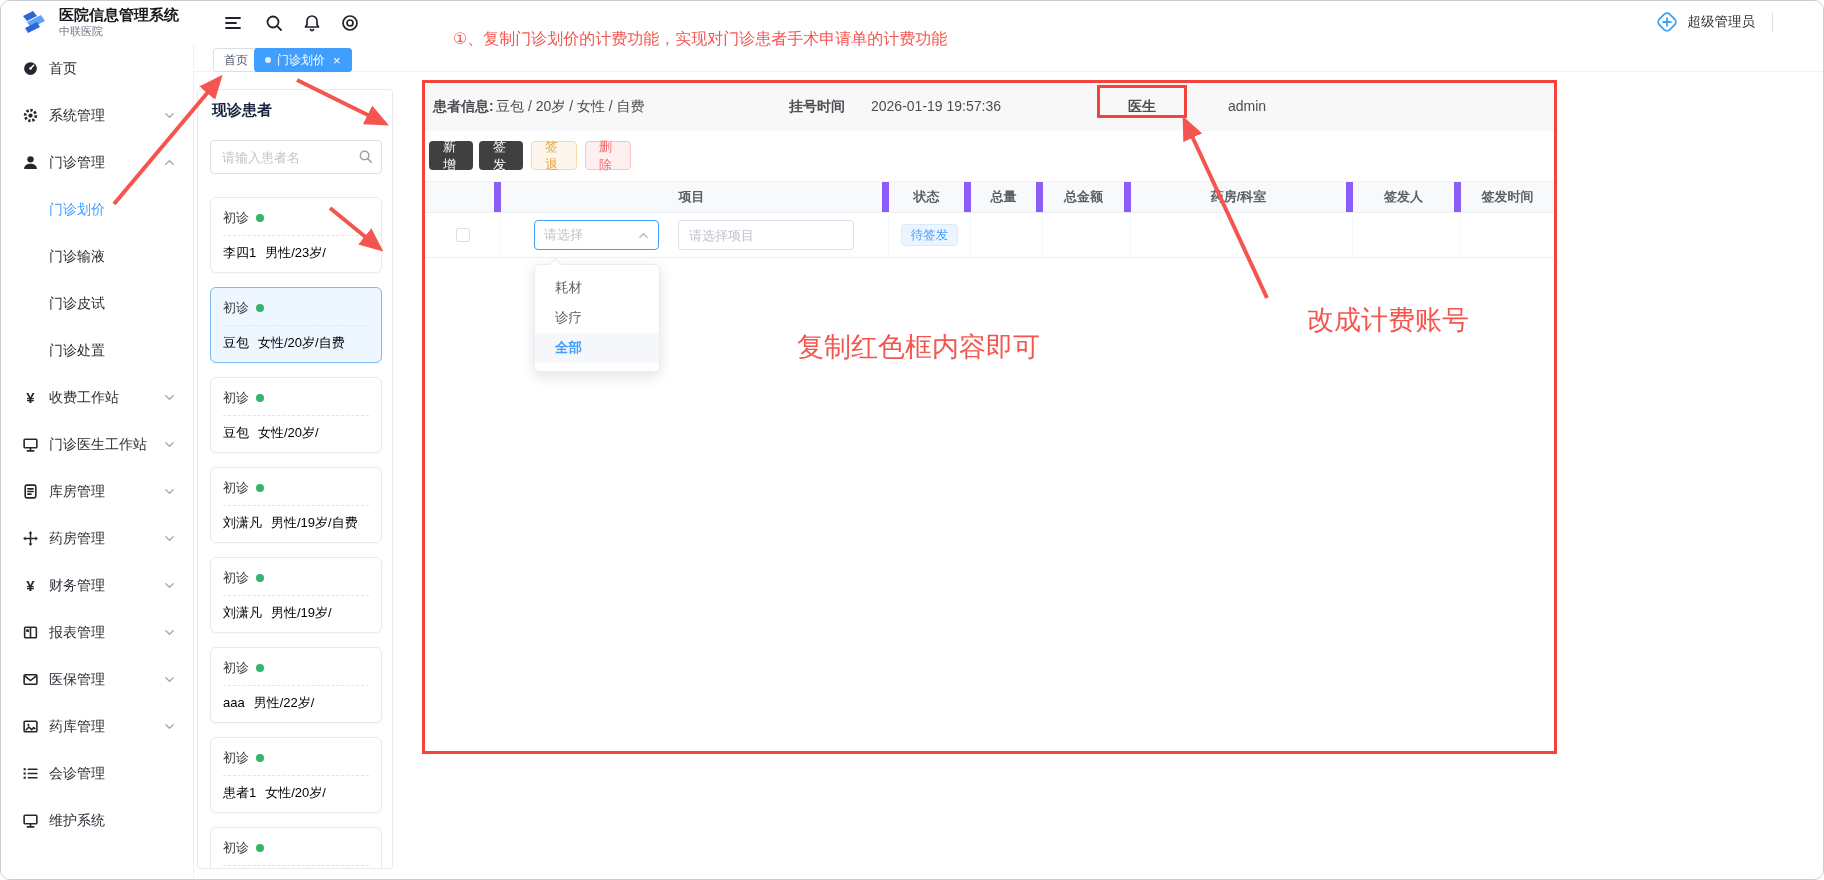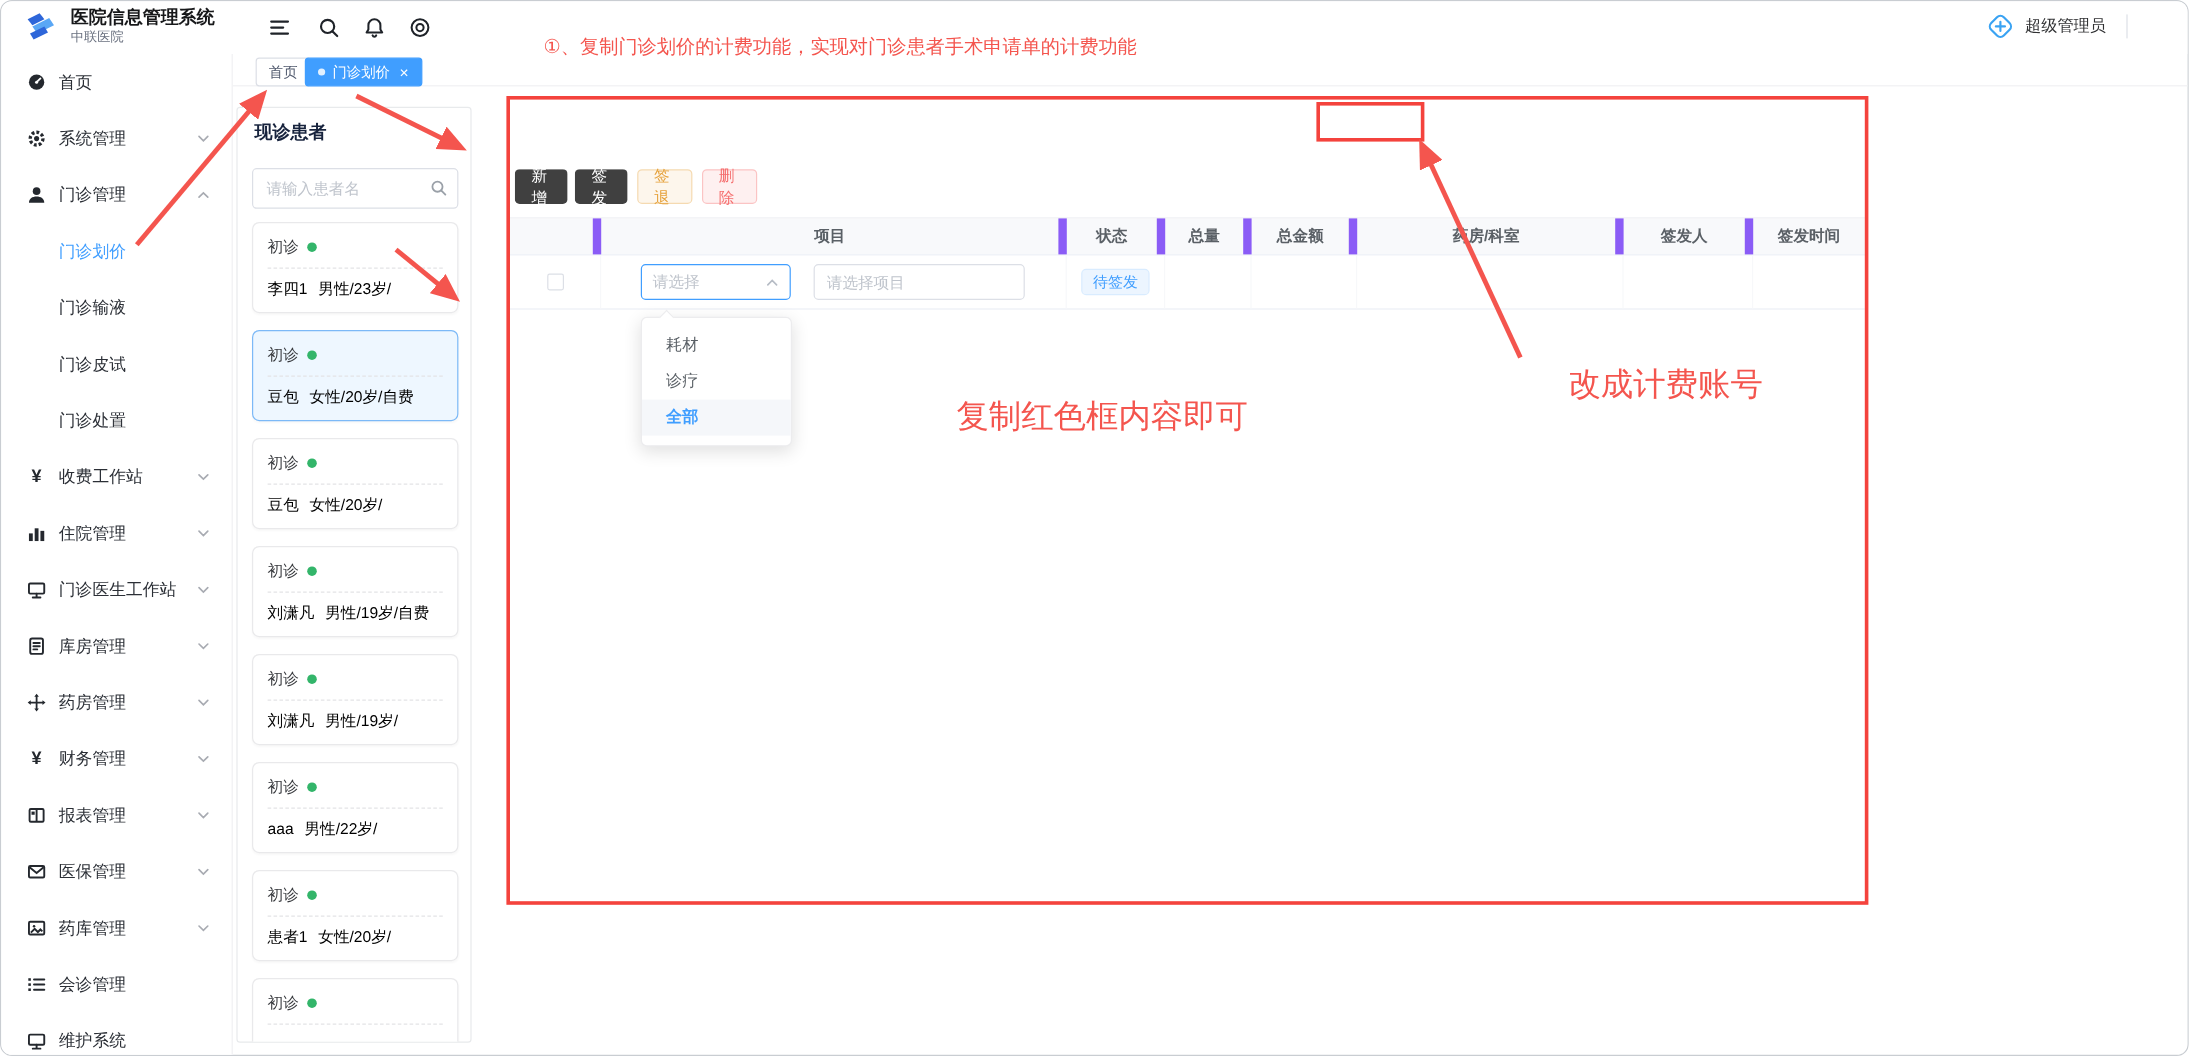--- a/index.html
+++ b/index.html
@@ -35,21 +35,21 @@
   .tab-dot { width:6px; height:6px; border-radius:50%; background:#fff; opacity:.85; }
   .tab-close { font-size:13px; line-height:1; margin-left:2px; }
 
   
   .ppanel { position:absolute; left:196px; top:88px; width:196px; height:780px; background:#fff; border:1px solid #e8eaec; border-radius:3px; overflow:hidden; }
   .ppanel-title { padding:11px 12px 0 14px; font-size:15px; font-weight:bold; color:#17233d; }
   .psearch { position:absolute; left:12px; top:50px; width:172px; height:34px; }
   .psearch input { width:100%; height:100%; border:1px solid #dcdfe6; border-radius:4px; padding:0 30px 0 11px; font-size:13px; color:#333; outline:none; font-family:inherit; }
   .psearch input::placeholder { color:#bfc4cc; }
   .psearch .sic { position:absolute; right:9px; top:9px; width:15px; height:15px; color:#9aa0a8; }
-  .pcard { position:absolute; left:12px; width:172px; height:76px; background:#fff; border:1px solid #e9e9eb; border-radius:6px; padding:11px 12px 0 12px; box-shadow:0 1px 2px rgba(0,0,0,.03); cursor:pointer; }
+  .pcard { position:absolute; left:12px; width:172px; height:76px; background:#fff; border:1px solid #e9e9eb; border-radius:6px; padding:11px 12px 0 12px; box-shadow:0 1px 2px rgba(0,0,0,.03); cursor:pointer;margin-top:12px; }
   .pcard.sel { border-color:#7cb9f7; background:#eef7ff; }
   .pc-top { display:flex; align-items:center; gap:7px; font-size:13px; color:#37393d; }
   .pc-dot { width:8px; height:8px; border-radius:50%; background:#33b56a; }
   .pc-div { border-top:1px dashed #e3e4e6; margin:8px 0 8px 0; }
   .pc-name { font-size:13px; color:#000000; white-space:nowrap; }
   .pc-meta { margin-left:9px; }
 
   
   .infobar { position:absolute; left:424px; top:82px; width:1129px; height:48px; background:#f8f8f9; }
   .infobar span { position:absolute; top:15px; font-size:14px; color:#4a4d52; white-space:nowrap; }
@@ -178,31 +178,20 @@
         <span>门诊处置</span>
       </div>
     <div class="s-item">
       <span class="ic" style="font-weight:bold;font-size:15px;line-height:17px;text-align:center;">¥</span>
       <span class="s-label">收费工作站</span>
       <svg class="chev" viewBox="0 0 12 12" fill="none" stroke="currentColor" stroke-width="1.5" stroke-linecap="round">
           <path d="M2 4l4 4 4-4"></path>
         </svg>
     </div>
     <div class="s-item">
-      <svg class="ic" viewBox="0 0 16 16" fill="currentColor">
-          <rect x="2" y="8" width="3" height="6"></rect>
-          <rect x="6.5" y="4" width="3" height="10"></rect>
-          <rect x="11" y="6" width="3" height="8"></rect>
-        </svg>
-      <span class="s-label">住院管理</span>
-      <svg class="chev" viewBox="0 0 12 12" fill="none" stroke="currentColor" stroke-width="1.5" stroke-linecap="round">
-          <path d="M2 4l4 4 4-4"></path>
-        </svg>
-    </div>
-    <div class="s-item">
       <svg class="ic" viewBox="0 0 16 16" fill="none" stroke="currentColor" stroke-width="1.5">
           <rect x="2" y="3" width="12" height="8" rx="1"></rect>
           <path d="M8 11v2.5 M5 14h6" stroke-linecap="round"></path>
         </svg>
       <span class="s-label">门诊医生工作站</span>
       <svg class="chev" viewBox="0 0 12 12" fill="none" stroke="currentColor" stroke-width="1.5" stroke-linecap="round">
           <path d="M2 4l4 4 4-4"></path>
         </svg>
     </div>
     <div class="s-item">
@@ -360,20 +349,28 @@
     </div>
     <div class="pcard" style="top:725px">
       <div class="pc-top">
           <span>初诊</span>
           <span class="pc-dot"></span>
         </div>
       <div class="pc-div"></div>
     </div>
   </div>
 
+  <div class="infobar">
+    <span class="ib-b" style="left:8px">患者信息:</span>
+    <span style="left:71px">豆包 / 20岁 / 女性 / 自费</span>
+    <span class="ib-b" style="left:364px">挂号时间</span>
+    <span style="left:446px">2026-01-19 19:57:36</span>
+    <span class="ib-b" style="left:703px">医生</span>
+    <span style="left:803px">admin</span>
+  </div>
 
   <div class="btn btn-primary" style="left:428px;width:44px">
       <span>新增</span>
     </div>
   <div class="btn btn-primary" style="left:478px;width:44px">
       <span>签发</span>
     </div>
   <div class="btn btn-warn" style="left:530px;width:46px">
       <span>签退</span>
     </div>

